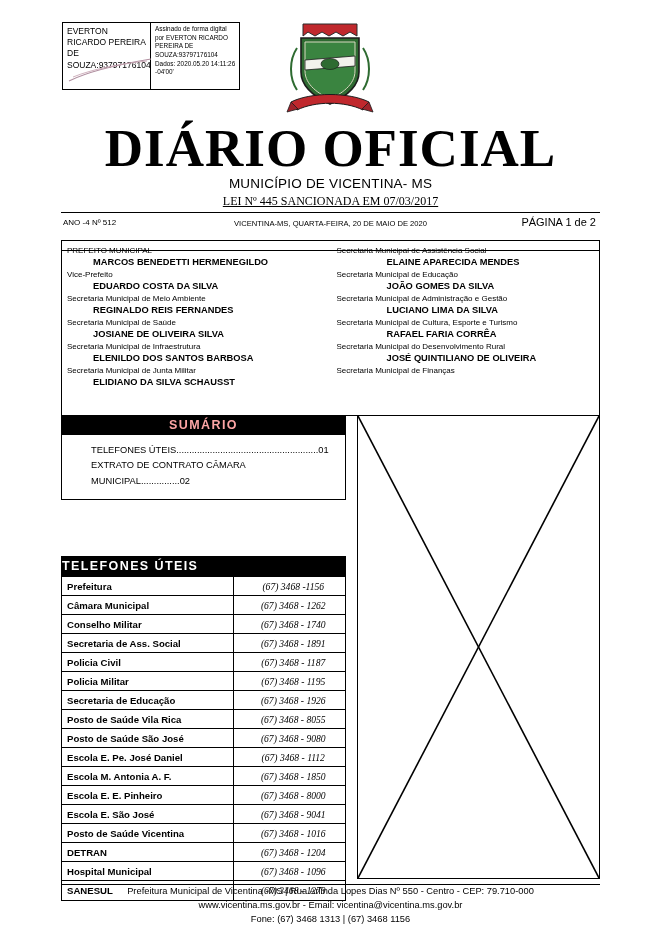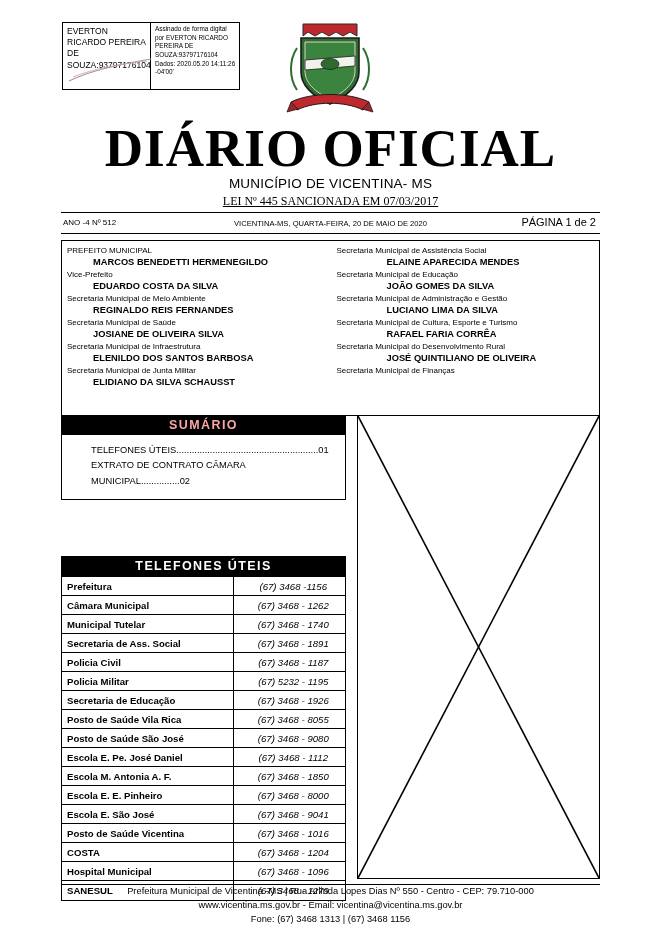--- a/index.html
+++ b/index.html
@@ -100,21 +100,21 @@
     font-size: 12px;
     text-decoration: underline;
   }
 
   
   .infobar {
     position: absolute;
     left: 61px;
     top: 212px;
     width: 539px;
-    height: 22px;
+    height: 39px;
     border-top: 1px solid #000;
     border-bottom: 1px solid #000;
     box-sizing: border-box;
   }
   .infobar .ano {
     position: absolute;
     left: 2px;
     top: 5px;
     font-size: 8px;
   }
@@ -195,21 +195,20 @@
     position: absolute;
     left: 61px;
     top: 556px;
     width: 285px;
     border: 1px solid #000;
     box-sizing: border-box;
   }
   .tel-head {
     background: #000;
     color: #fff;
-    text-align: center;
     font-size: 12.5px;
     font-weight: bold;
     letter-spacing: 1.4px;
     padding: 2px 0 3px;
   }
   table.tel {
     border-collapse: collapse;
     width: 100%;
   }
   table.tel td {
@@ -220,20 +219,21 @@
     padding: 0 0 0 5px;
     box-sizing: border-box;
   }
   table.tel td.num {
     width: 112px;
     text-align: center;
     font-weight: normal;
     font-style: italic;
     padding-left: 8px;
     font-size: 9.6px;
+    font-family: Liberation Serif, serif;
   }
   table.tel tr td:first-child { border-left: none; }
   table.tel tr td:last-child { border-right: none; }
   table.tel tr:last-child td { border-bottom: none; }
 
   
   .x-box {
     position: absolute;
     left: 357px;
     top: 415px;
@@ -343,34 +343,34 @@
       <tbody>
         <tr>
             <td>Prefeitura</td>
             <td class="num">(67) 3468 -1156</td>
           </tr>
         <tr>
             <td>Câmara Municipal</td>
             <td class="num">(67) 3468 - 1262</td>
           </tr>
         <tr>
-            <td>Municipal Tutelar</td>
+            <td>Conselho Militar</td>
             <td class="num">(67) 3468 - 1740</td>
           </tr>
         <tr>
             <td>Secretaria de Ass. Social</td>
             <td class="num">(67) 3468 - 1891</td>
           </tr>
         <tr>
             <td>Policia Civil</td>
             <td class="num">(67) 3468 - 1187</td>
           </tr>
         <tr>
             <td>Policia Militar</td>
-            <td class="num">(67) 5232 - 1195</td>
+            <td class="num">(67) 3468 - 1195</td>
           </tr>
         <tr>
             <td>Secretaria de Educação</td>
             <td class="num">(67) 3468 - 1926</td>
           </tr>
         <tr>
             <td>Posto de Saúde Vila Rica</td>
             <td class="num">(67) 3468 - 8055</td>
           </tr>
         <tr>
@@ -391,21 +391,21 @@
           </tr>
         <tr>
             <td>Escola E. São José</td>
             <td class="num">(67) 3468 - 9041</td>
           </tr>
         <tr>
             <td>Posto de Saúde Vicentina</td>
             <td class="num">(67) 3468 - 1016</td>
           </tr>
         <tr>
-            <td>COSTA</td>
+            <td>DETRAN</td>
             <td class="num">(67) 3468 - 1204</td>
           </tr>
         <tr>
             <td>Hospital Municipal</td>
             <td class="num">(67) 3468 - 1096</td>
           </tr>
         <tr>
             <td>SANESUL</td>
             <td class="num">(67) 3468 - 1279</td>
           </tr>

